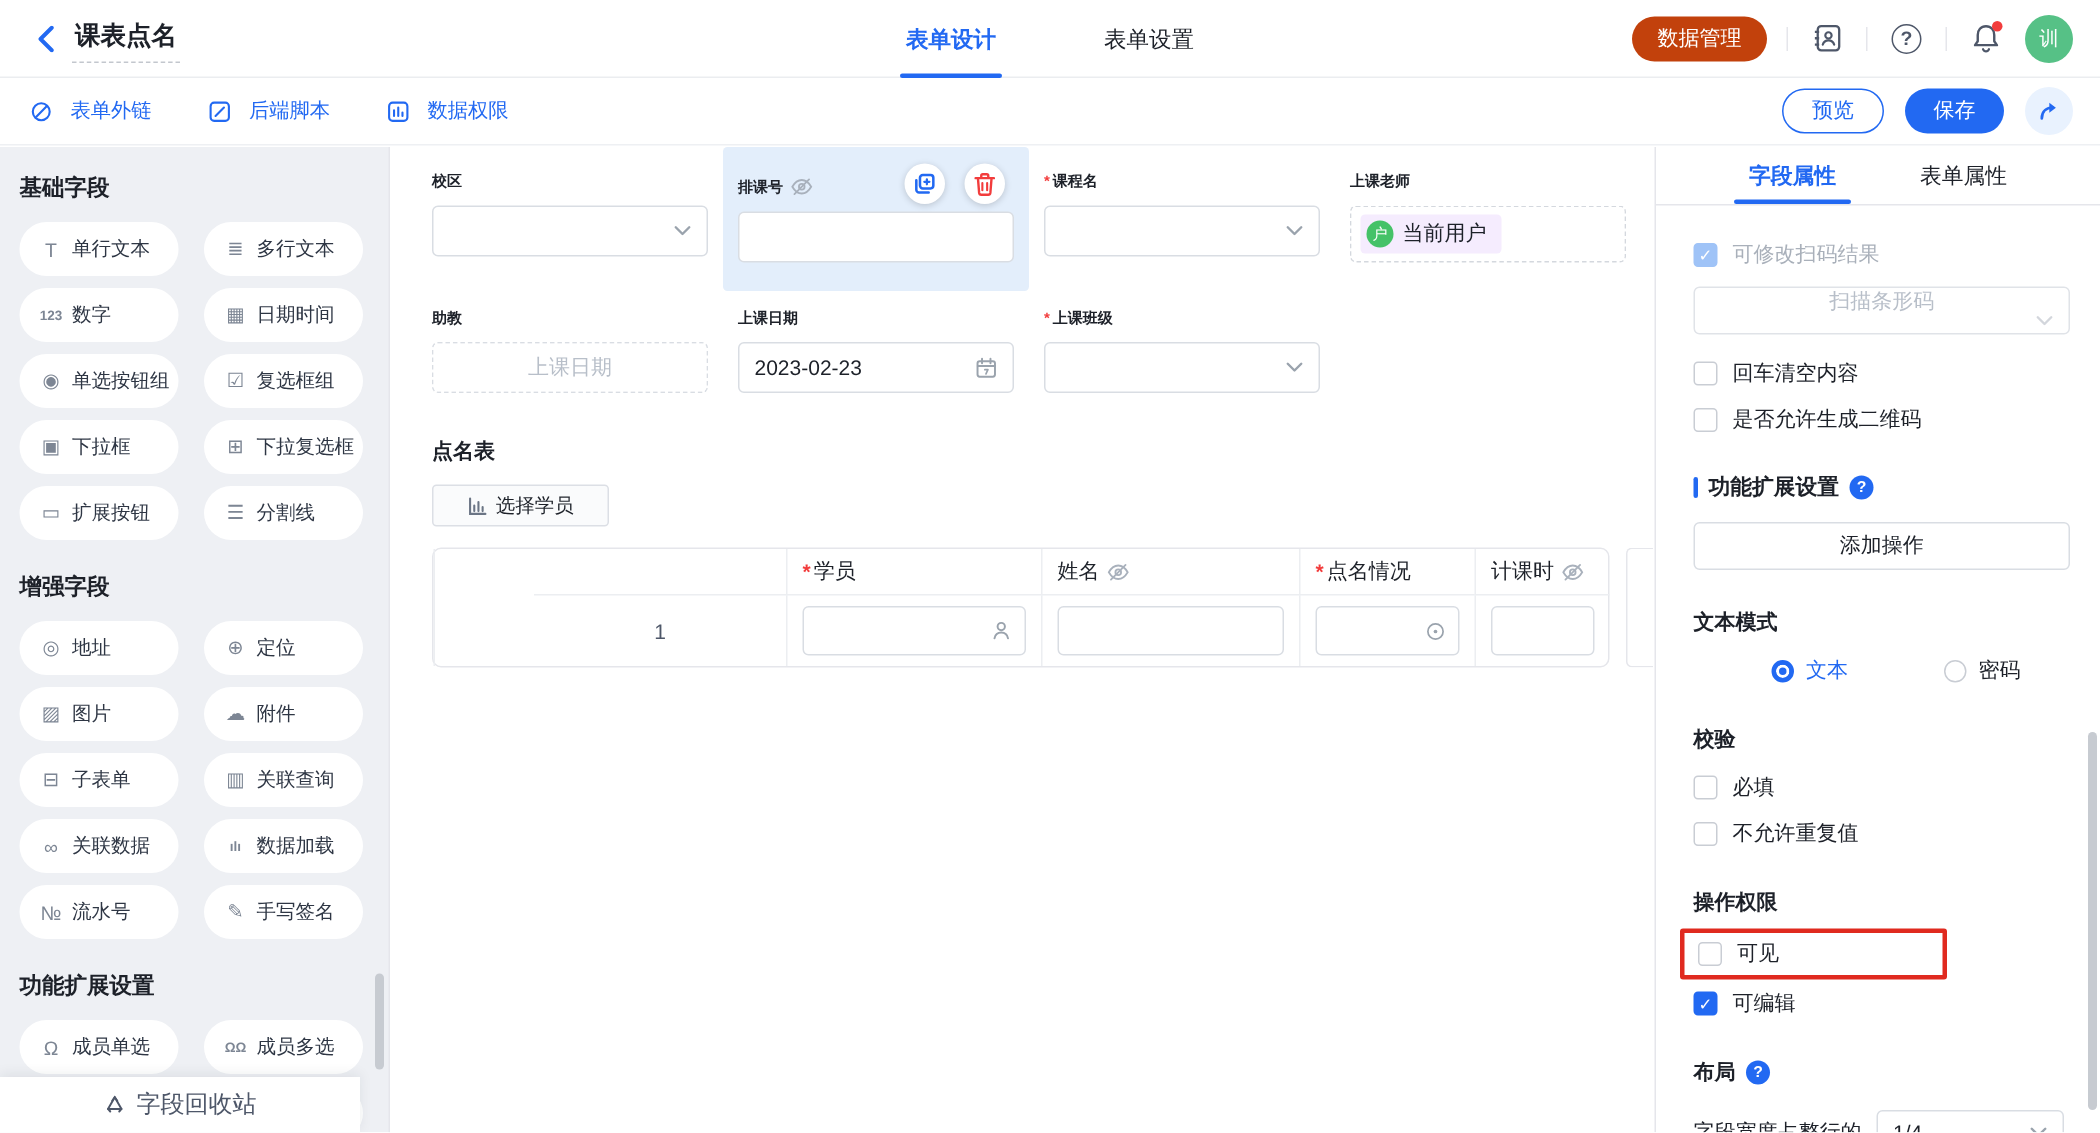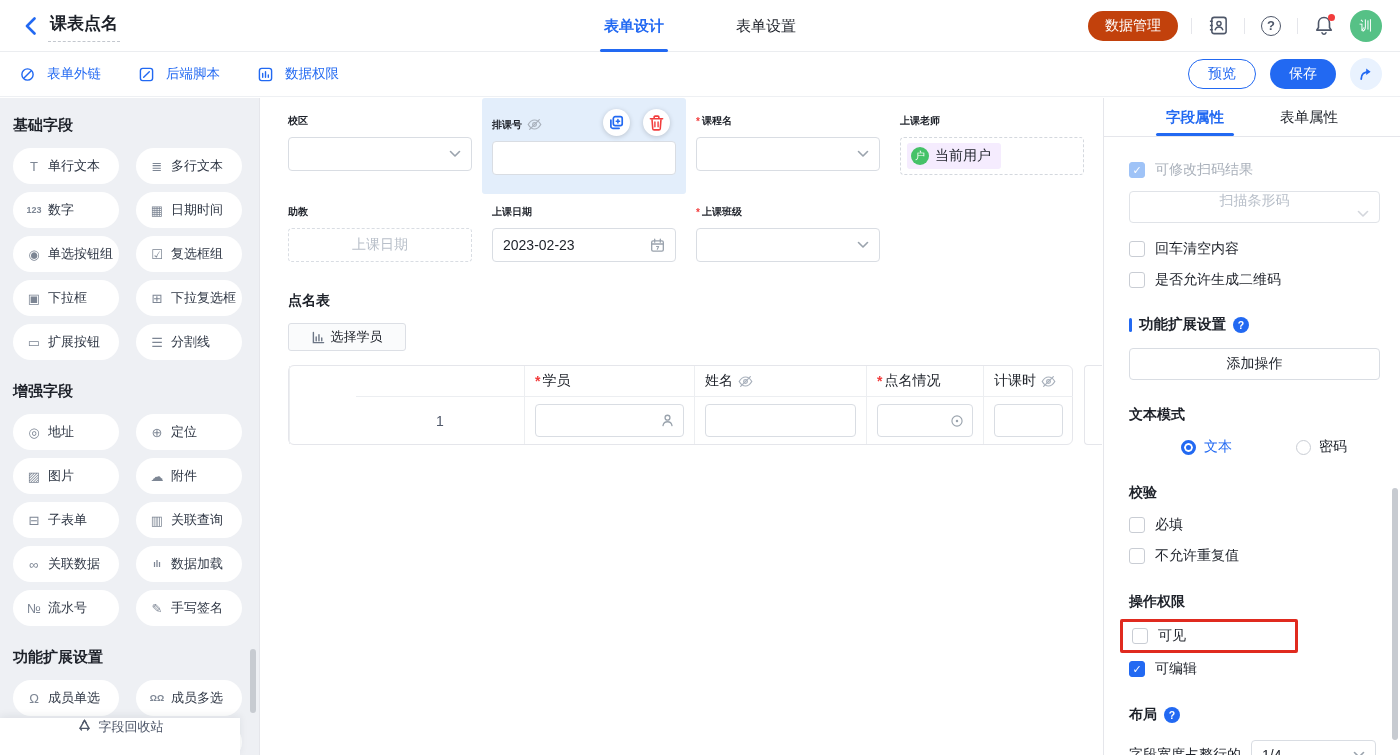--- a/index.html
+++ b/index.html
@@ -47,22 +47,22 @@
   .sidebar { position:relative; width:260px; background:#eef0f4; border-right:1px solid #e5e6eb; overflow:hidden; flex:0 0 260px; }
   .sb-title { font-size:15px; font-weight:700; color:#1d2129; margin:22px 0 13px 13px; }
   .sb-title.first { margin-top:18px; }
   .pill-grid { display:grid; grid-template-columns:106px 106px; column-gap:17px; row-gap:8px; margin-left:13px; }
   .pill { height:36px; background:#fff; border-radius:18px; display:flex; align-items:center; padding:0 8px 0 12px;
           font-size:13px; color:#2e3644; cursor:pointer; white-space:nowrap; }
   .pill-ic { width:18px; color:#7d8694; font-size:13px; text-align:center; margin-right:5px; flex:0 0 18px; }
   .pill-ic.small { font-size:9px; font-weight:700; letter-spacing:0; }
   .sb-scroll { position:absolute; right:3px; top:551px; width:6px; height:64px; background:#c7cbd1; border-radius:3px; }
   .recycle-bar { position:absolute; left:0; bottom:0; width:240px; height:37px; background:#fff;
-                 box-shadow:0 -2px 8px rgba(31,41,55,.08); display:flex; justify-content:center;
-                 gap:7px; font-size:13px; color:#4e5769; cursor:pointer; z-index:5; }
+                 box-shadow:0 -2px 8px rgba(31,41,55,.08); display:flex; align-items:center; justify-content:center;
+                 gap:7px; font-size:16px; color:#4e5769; cursor:pointer; z-index:5; }
 
   
   .canvas { flex:1 1 auto; background:#fff; position:relative; overflow:hidden; }
   .canvas-inner { padding:0 0 0 18px; }
   .frow { display:flex; }
   .fcell { width:204px; padding:16px 10px 18px 10px; position:relative; }
   .fcell.r2 { padding:11px 10px 0 10px; }
   .fcell.selected { background:#e3eefb; border-radius:3px; padding-top:19px; padding-bottom:19px;font-family:Liberation Mono, monospace; }
   .flabel { font-size:10px; font-weight:600; color:#1d2129; margin-bottom:9px; display:flex; align-items:center; gap:5px; }
   .req { color:#f23c3c; font-weight:600; margin-right:-3px; }

